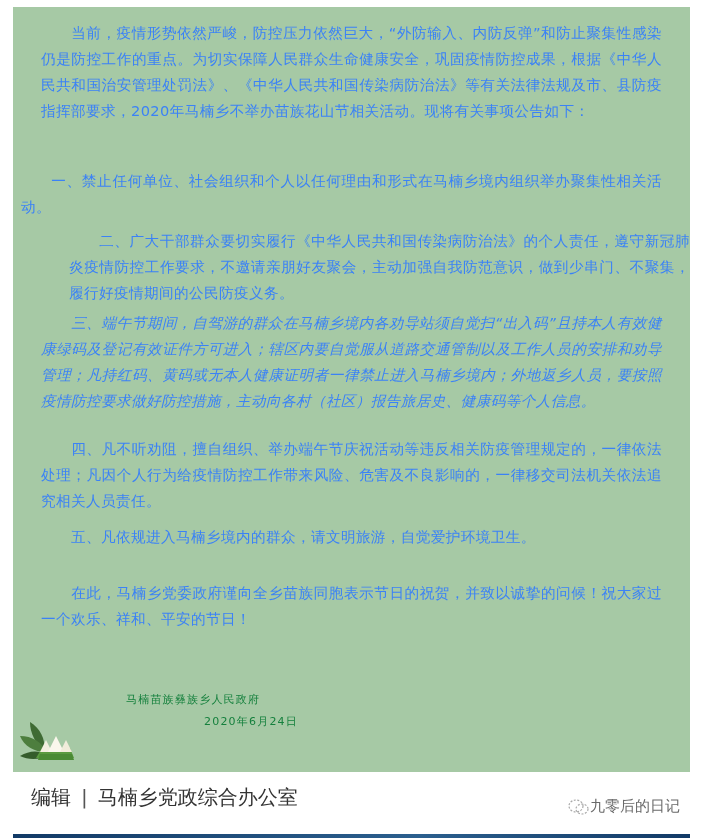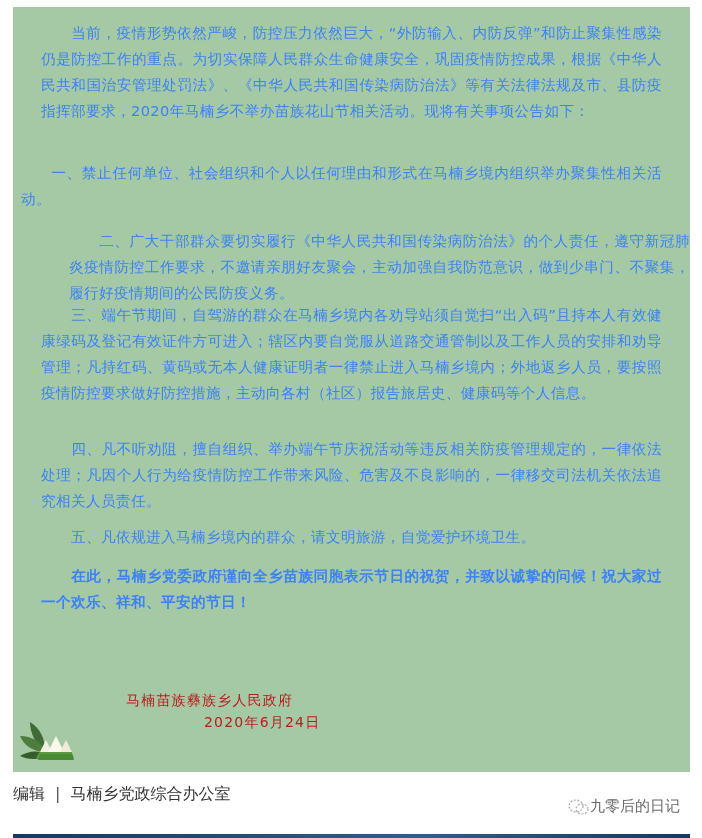--- a/index.html
+++ b/index.html
@@ -4,42 +4,42 @@
 <style>
   html, body { margin: 0; padding: 0; background: #ffffff; }
   body { width: 702px; height: 838px; position: relative; overflow: hidden;
          font-family: "DejaVu Sans", "Liberation Sans", sans-serif; }
   .panel { position: absolute; left: 13px; top: 7px; width: 677px; height: 765px;
            background: #a6c9a5; }
   .para { position: absolute; left: 13px; width: 677px; box-sizing: border-box;
           padding: 0 28px 0 28px; font-size: 14.6px; line-height: 26px;
           color: #3b82f6; letter-spacing: 0.4px; text-align: justify; }
   .para .indent { display: inline-block; width: 30px; }
-  .sign { position: absolute; font-size: 14px; color: #b91c1c; letter-spacing: 1.2px; }
+  .sign { position: absolute; font-size: 11px; color: #15803d; letter-spacing: 1.2px; }
   .zongzi { position: absolute; left: 16px; top: 718px; width: 62px; height: 48px; }
-  .credits { position: absolute; left: 13px; font-size: 16px; color: #333; }
+  .credits { position: absolute; left: 31px; font-size: 20px; color: #333; }
   .credits .sep { display: inline-block; margin: 0 10px; color: #555; }
   .brand { position: absolute; right: 22px; top: 797px; font-size: 15px; color: #6a6a6a;
            display: flex; align-items: center; gap: 0; }
   .brand-icon { width: 22px; height: 18px; }
   .bottom-bar { position: absolute; left: 13px; top: 834px; width: 677px; height: 4px;
                 background: linear-gradient(90deg, #123a66, #2b5f8e 60%, #123a66); }
 </style>
 </head>
 <body>
 
 <div class="panel"></div>
 
 <div class="para" style="top:20px;"><span class="indent"></span><span>当前，疫情形势依然严峻，防控压力依然巨大，“外防输入、内防反弹”和防止聚集性感染仍是防控工作的重点。为切实保障人民群众生命健康安全，巩固疫情防控成果，根据《中华人民共和国治安管理处罚法》、《中华人民共和国传染病防治法》等有关法律法规及市、县防疫指挥部要求，2020年马楠乡不举办苗族花山节相关活动。现将有关事项公告如下：</span></div>
-<div class="para" style="top:160px;padding-left:8px;"><span class="indent"></span><span>一、禁止任何单位、社会组织和个人以任何理由和形式在马楠乡境内组织举办聚集性相关活动。</span></div>
+<div class="para" style="top:168px;padding-left:8px;"><span class="indent"></span><span>一、禁止任何单位、社会组织和个人以任何理由和形式在马楠乡境内组织举办聚集性相关活动。</span></div>
 <div class="para" style="top:228px;margin-left:28px;"><span class="indent"></span><span>二、广大干部群众要切实履行《中华人民共和国传染病防治法》的个人责任，遵守新冠肺炎疫情防控工作要求，不邀请亲朋好友聚会，主动加强自我防范意识，做到少串门、不聚集，履行好疫情期间的公民防疫义务。</span></div>
-<div class="para" style="top:302px;"><span class="indent"></span><span>三、端午节期间，自驾游的群众在马楠乡境内各劝导站须自觉扫“出入码”且持本人有效健康绿码及登记有效证件方可进入；辖区内要自觉服从道路交通管制以及工作人员的安排和劝导管理；凡持红码、黄码或无本人健康证明者一律禁止进入马楠乡境内；外地返乡人员，要按照疫情防控要求做好防控措施，主动向各村（社区）报告旅居史、健康码等个人信息。</span></div>
+<div class="para" style="top:310px;font-style:italic;"><span class="indent"></span><span>三、端午节期间，自驾游的群众在马楠乡境内各劝导站须自觉扫“出入码”且持本人有效健康绿码及登记有效证件方可进入；辖区内要自觉服从道路交通管制以及工作人员的安排和劝导管理；凡持红码、黄码或无本人健康证明者一律禁止进入马楠乡境内；外地返乡人员，要按照疫情防控要求做好防控措施，主动向各村（社区）报告旅居史、健康码等个人信息。</span></div>
 <div class="para" style="top:436px;"><span class="indent"></span><span>四、凡不听劝阻，擅自组织、举办端午节庆祝活动等违反相关防疫管理规定的，一律依法处理；凡因个人行为给疫情防控工作带来风险、危害及不良影响的，一律移交司法机关依法追究相关人员责任。</span></div>
 <div class="para" style="top:524px;"><span class="indent"></span><span>五、凡依规进入马楠乡境内的群众，请文明旅游，自觉爱护环境卫生。</span></div>
-<div class="para" style="top:563px;font-weight:bold;"><span class="indent"></span><span>在此，马楠乡党委政府谨向全乡苗族同胞表示节日的祝贺，并致以诚挚的问候！祝大家过一个欢乐、祥和、平安的节日！</span></div>
+<div class="para" style="top:580px;"><span class="indent"></span><span>在此，马楠乡党委政府谨向全乡苗族同胞表示节日的祝贺，并致以诚挚的问候！祝大家过一个欢乐、祥和、平安的节日！</span></div>
 
 <div class="sign" style="left:126px; top:692px;">马楠苗族彝族乡人民政府</div>
 <div class="sign" style="left:188px; top:714px;margin-left:16px;">2020年6月24日</div>
 
 <svg class="zongzi" viewBox="0 0 62 48">
   <path d="M14 4 C24 10 30 22 28 32 C20 26 14 16 14 4 Z" fill="#3f6b34"></path>
   <path d="M4 18 C16 18 26 24 30 34 C18 34 8 28 4 18 Z" fill="#4d7e3e"></path>
   <path d="M4 38 C14 32 24 32 32 38 C22 42 12 42 4 38 Z" fill="#355c2c"></path>
   <path d="M20 40 L58 40 L54 30 L26 30 Z" fill="#5a9a3f"></path>
   <path d="M24 34 L30 22 L36 34 Z" fill="#f3efe0"></path>

